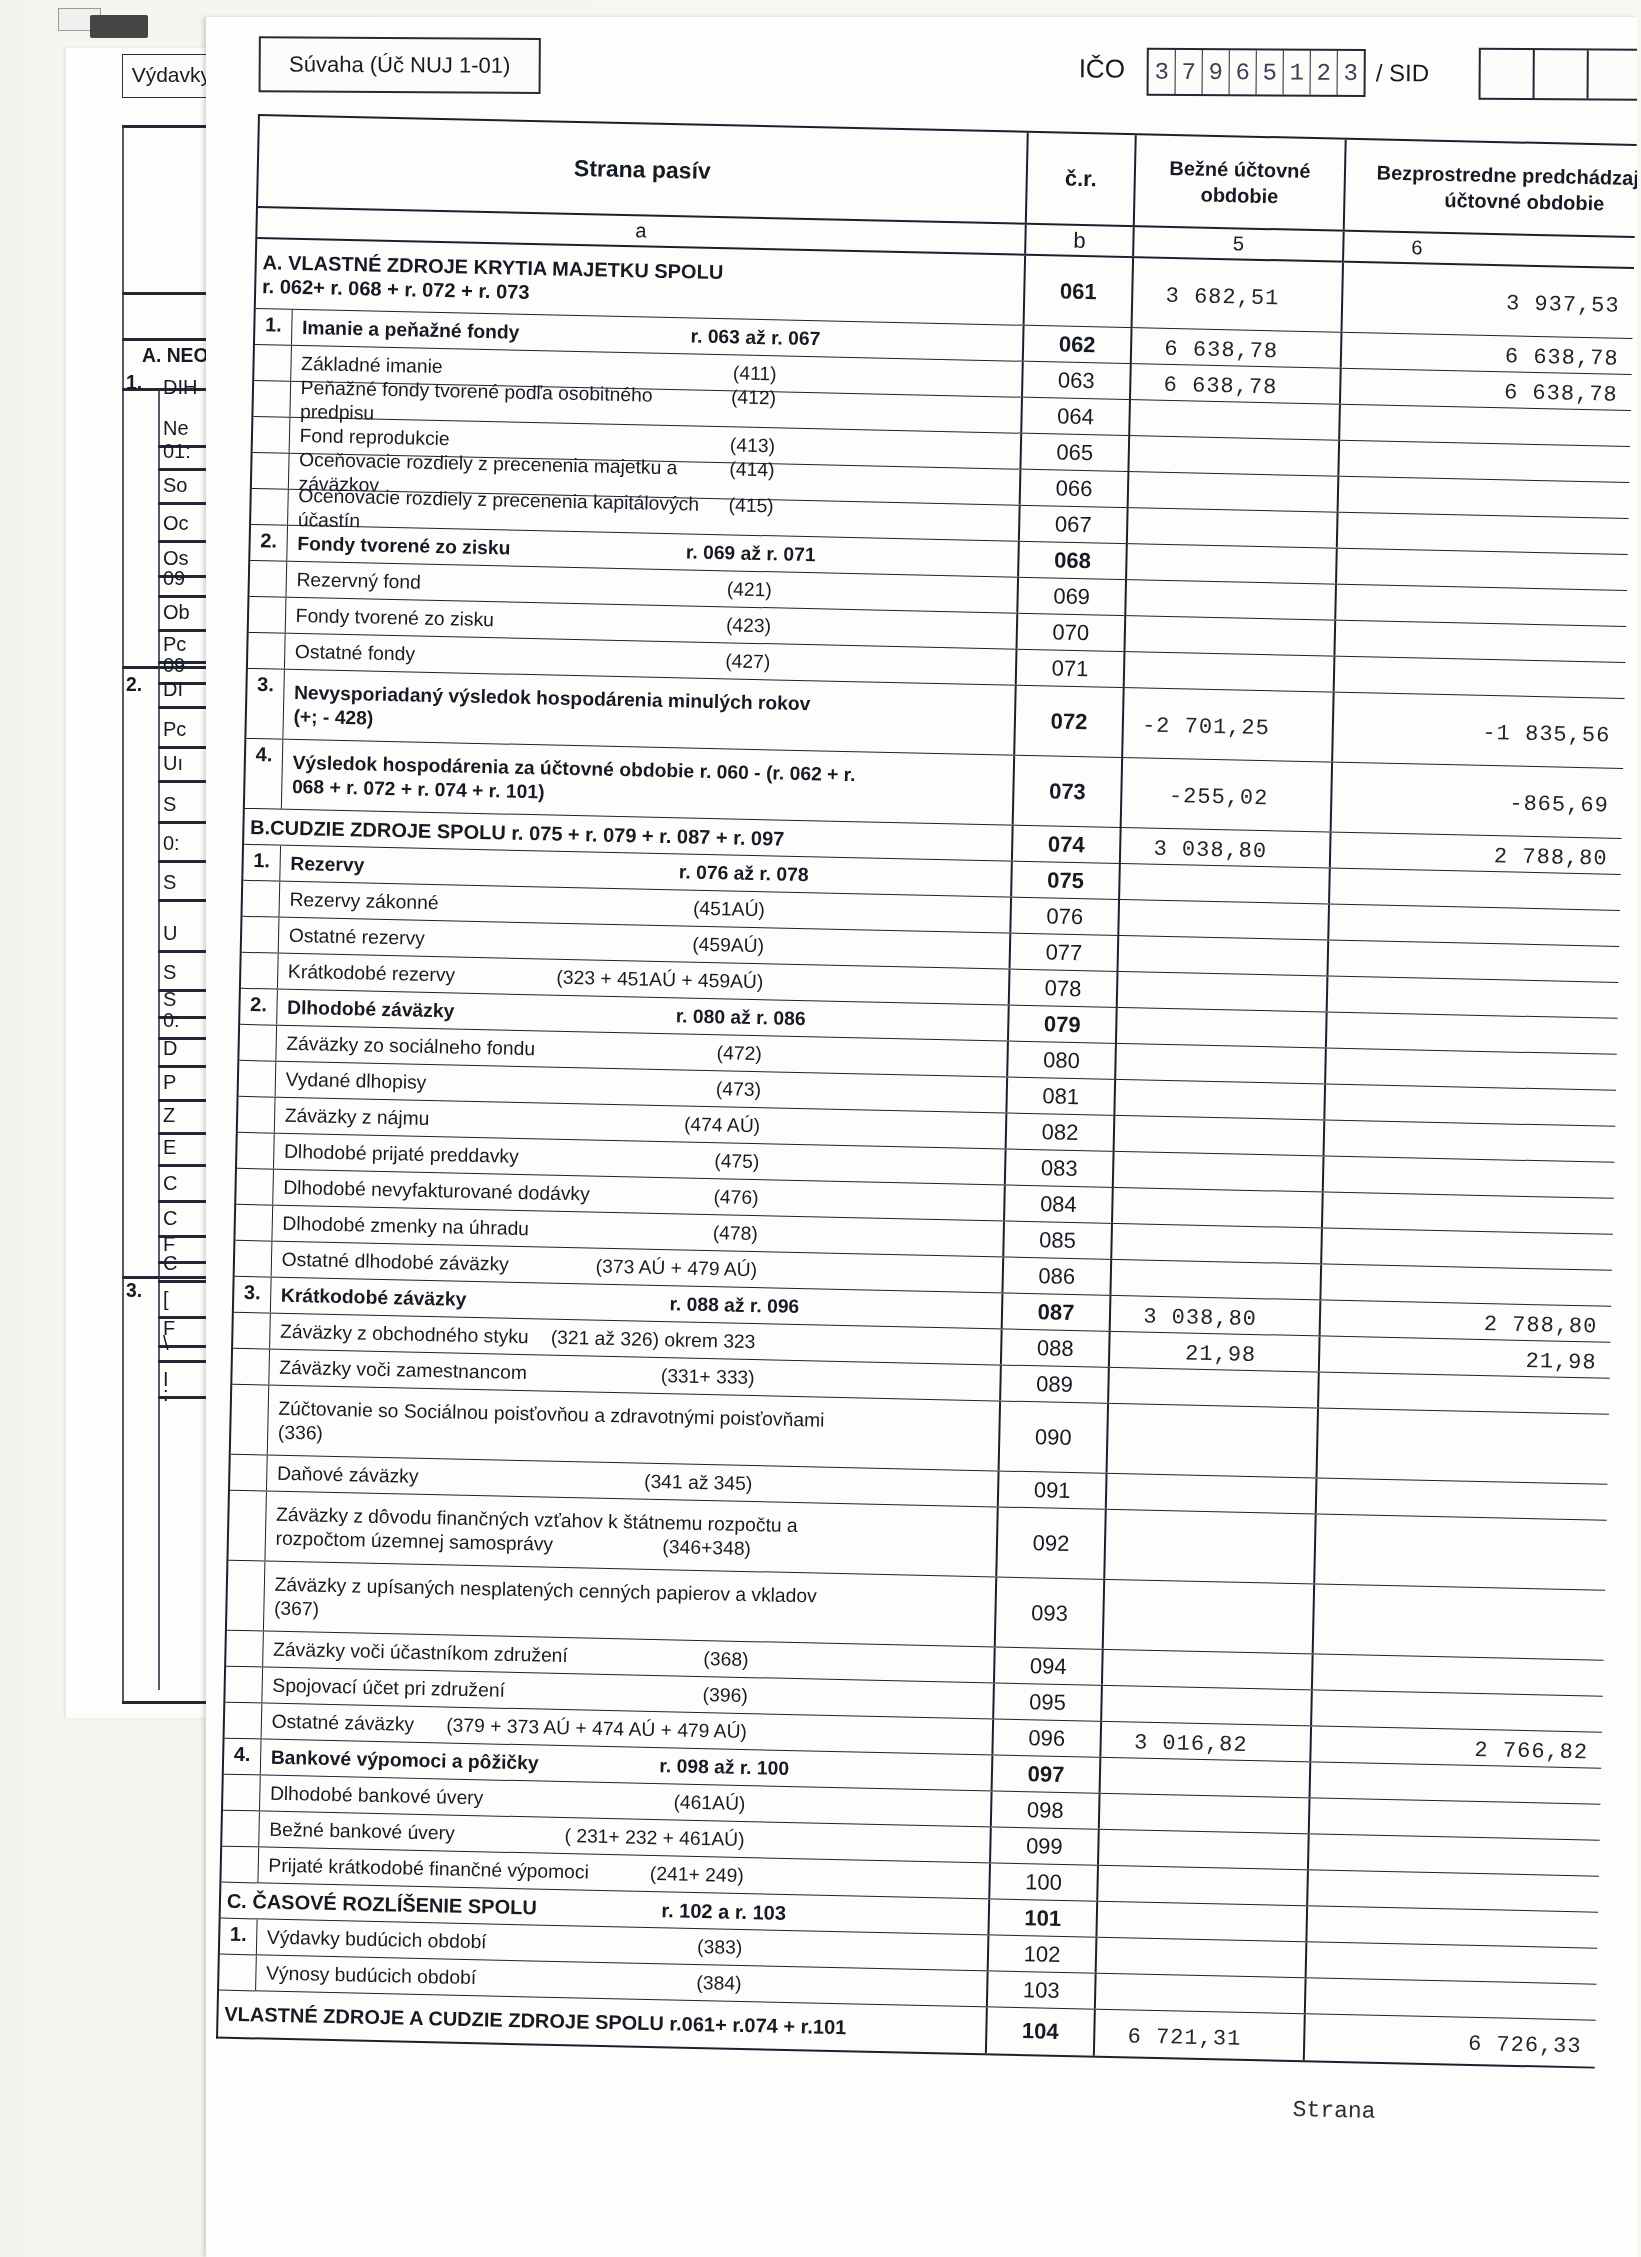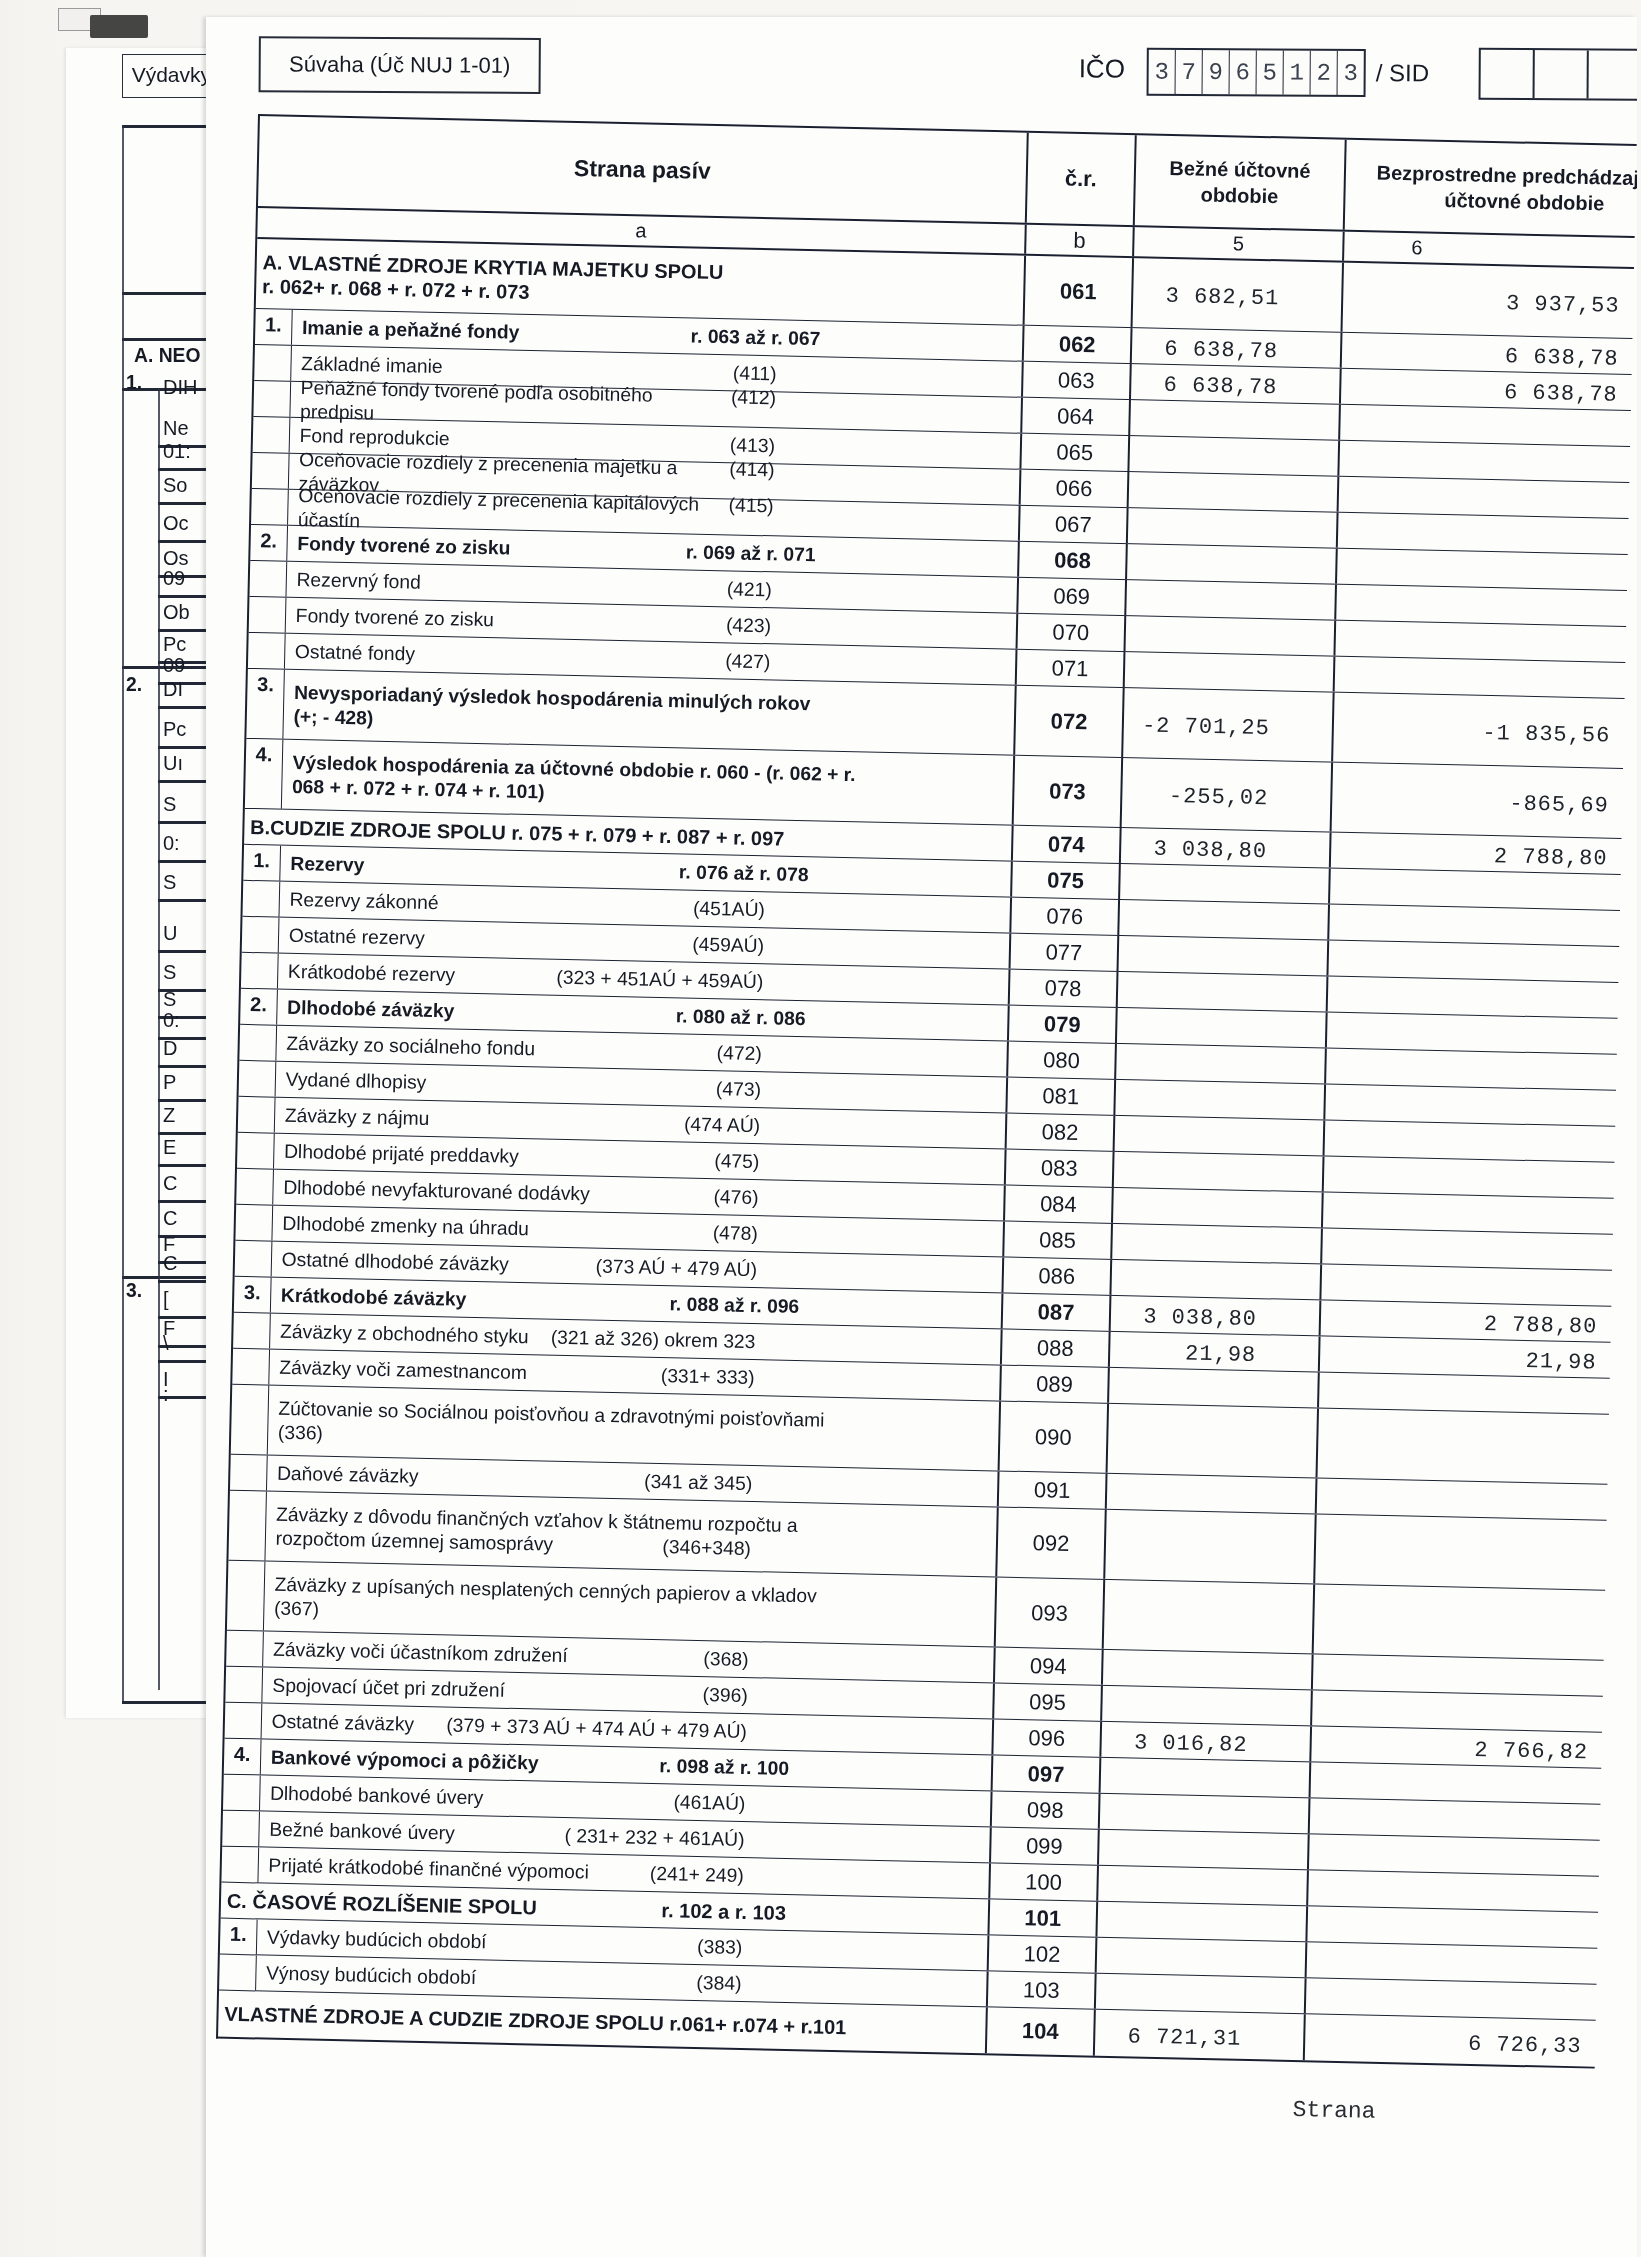--- a/index.html
+++ b/index.html
@@ -11,21 +11,21 @@
   .art2{position:absolute;left:90px;top:14.5px;width:58px;height:23px;background:#454543;border-radius:1.9px;}
   
   #backpage{position:absolute;left:66px;top:48px;width:156px;height:1670px;background:#fdfdfb;
     box-shadow:-1.9px 0 2.9px rgba(0,0,0,.08);}
   #backpage .btitle{position:absolute;left:56px;top:5.8px;width:114px;height:44px;border:1.9px solid #2a2f3c;
     font-size:21px;padding:8.7px 0 0 8.7px;box-sizing:border-box;overflow:hidden;white-space:nowrap;background:#fcfcfa;}
   .bh{position:absolute;height:2.9px;background:#232836;}
   .bv{position:absolute;width:1.9px;background:rgba(42,48,64,.8);}
   .bfrag{position:absolute;left:97px;font-size:20px;white-space:pre;}
   .bnum{position:absolute;left:60px;font-size:19.3px;font-weight:bold;}
-  .bsec{position:absolute;left:68px;font-size:19.3px;font-weight:bold;white-space:nowrap;}
+  .bsec{position:absolute;left:76px;font-size:19.3px;font-weight:bold;white-space:nowrap;}
   
   #frontpage{position:absolute;left:206px;top:17.4px;width:1431px;height:2240px;background:#fdfdfb;
     overflow:hidden;box-shadow:-2.9px 0 3.9px rgba(0,0,0,.14);}
   #headstrip{position:absolute;left:0;top:0;width:1431px;height:97px;transform:rotate(.35deg);transform-origin:0 0;}
   .titlebox{position:absolute;left:53px;top:19.3px;width:282px;height:56px;border:2.4px solid #262b38;
     box-sizing:border-box;display:flex;align-items:center;justify-content:center;font-size:22px;background:#fcfcfa;}
   .icolabel{position:absolute;left:873px;top:31px;font-size:26px;}
   .icoboxes{position:absolute;left:941px;top:25px;height:44px;display:flex;border:2.4px solid #222736;background:#fcfcfa;}
   .icoboxes .dg{width:26px;border-right:1.9px solid #222736;display:flex;align-items:center;justify-content:center;
     font-family:"Liberation Mono",monospace;font-size:24px;color:#3c4250;}

